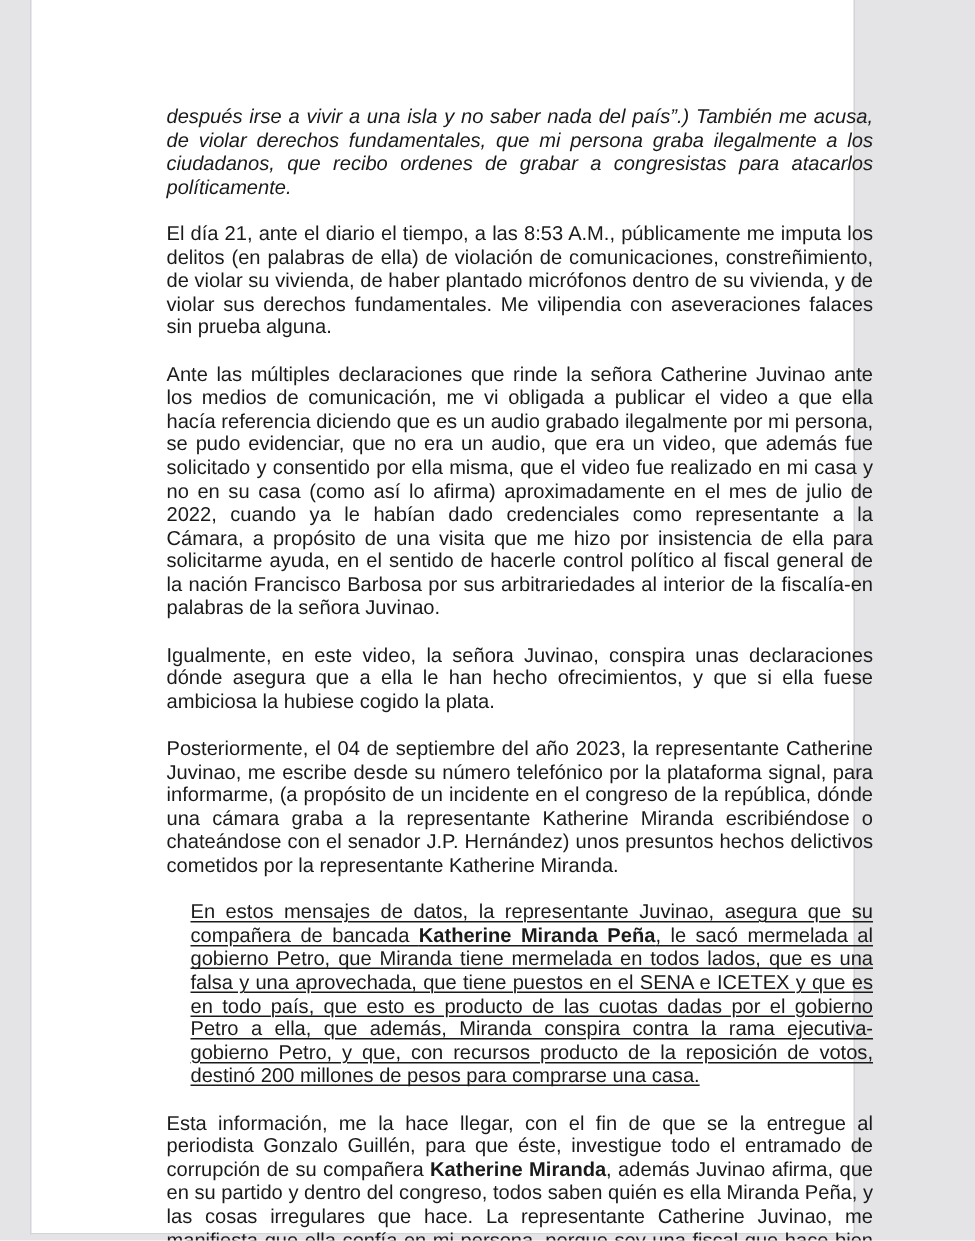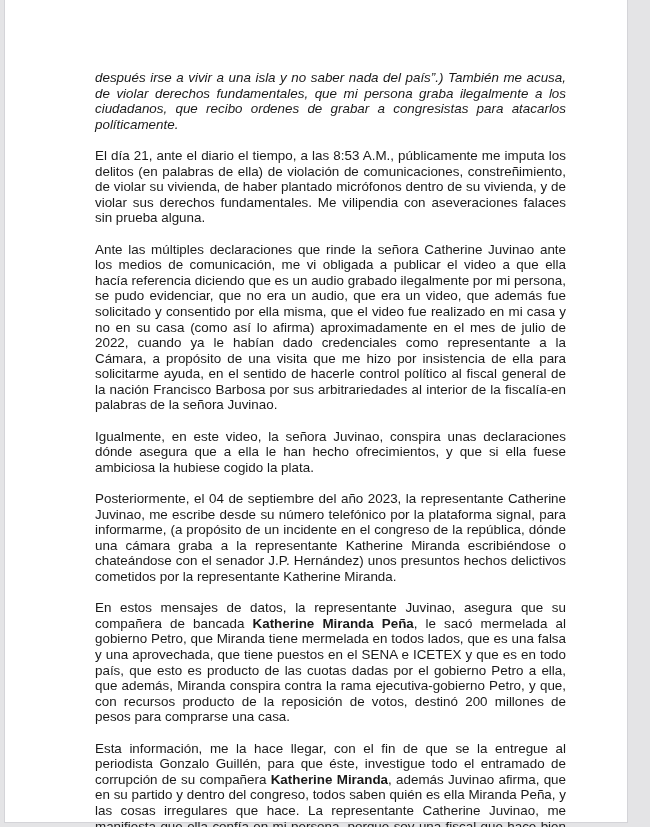--- a/index.html
+++ b/index.html
@@ -9,23 +9,23 @@
     body {
       width: 650px;
       height: 827px;
       background: #e4e4e6;
       position: relative;
       overflow: hidden;
       font-family: "Liberation Sans", sans-serif;
     }
     .page {
       position: absolute;
-      left: 4px;
+      left: 20px;
       top: 0;
-      width: 624px;
+      width: 550px;
       height: 823px;
       background: #ffffff;
       border-left: 1px solid #d4d4d8;
       border-right: 1px solid #d4d4d8;
       border-bottom: 1px solid #d4d4d8;
       box-sizing: border-box;
     }
     .content {
       position: absolute;
       left: 90px;
@@ -36,22 +36,24 @@
       line-height: 15.6px;
       text-align: justify;
     }
     .para {
       margin: 0 0 15.6px 0;
     }
     .italic {
       font-style: italic;
     }
     .underlined {
+      text-decoration: underline;
       text-decoration-thickness: 1px;
       text-underline-offset: 2px;
+      margin-left: 16px;
     }
     b {
       font-weight: bold;
     }
   </style>
 </head>
 <body>
 
 <div class="page">
   <div class="content">

